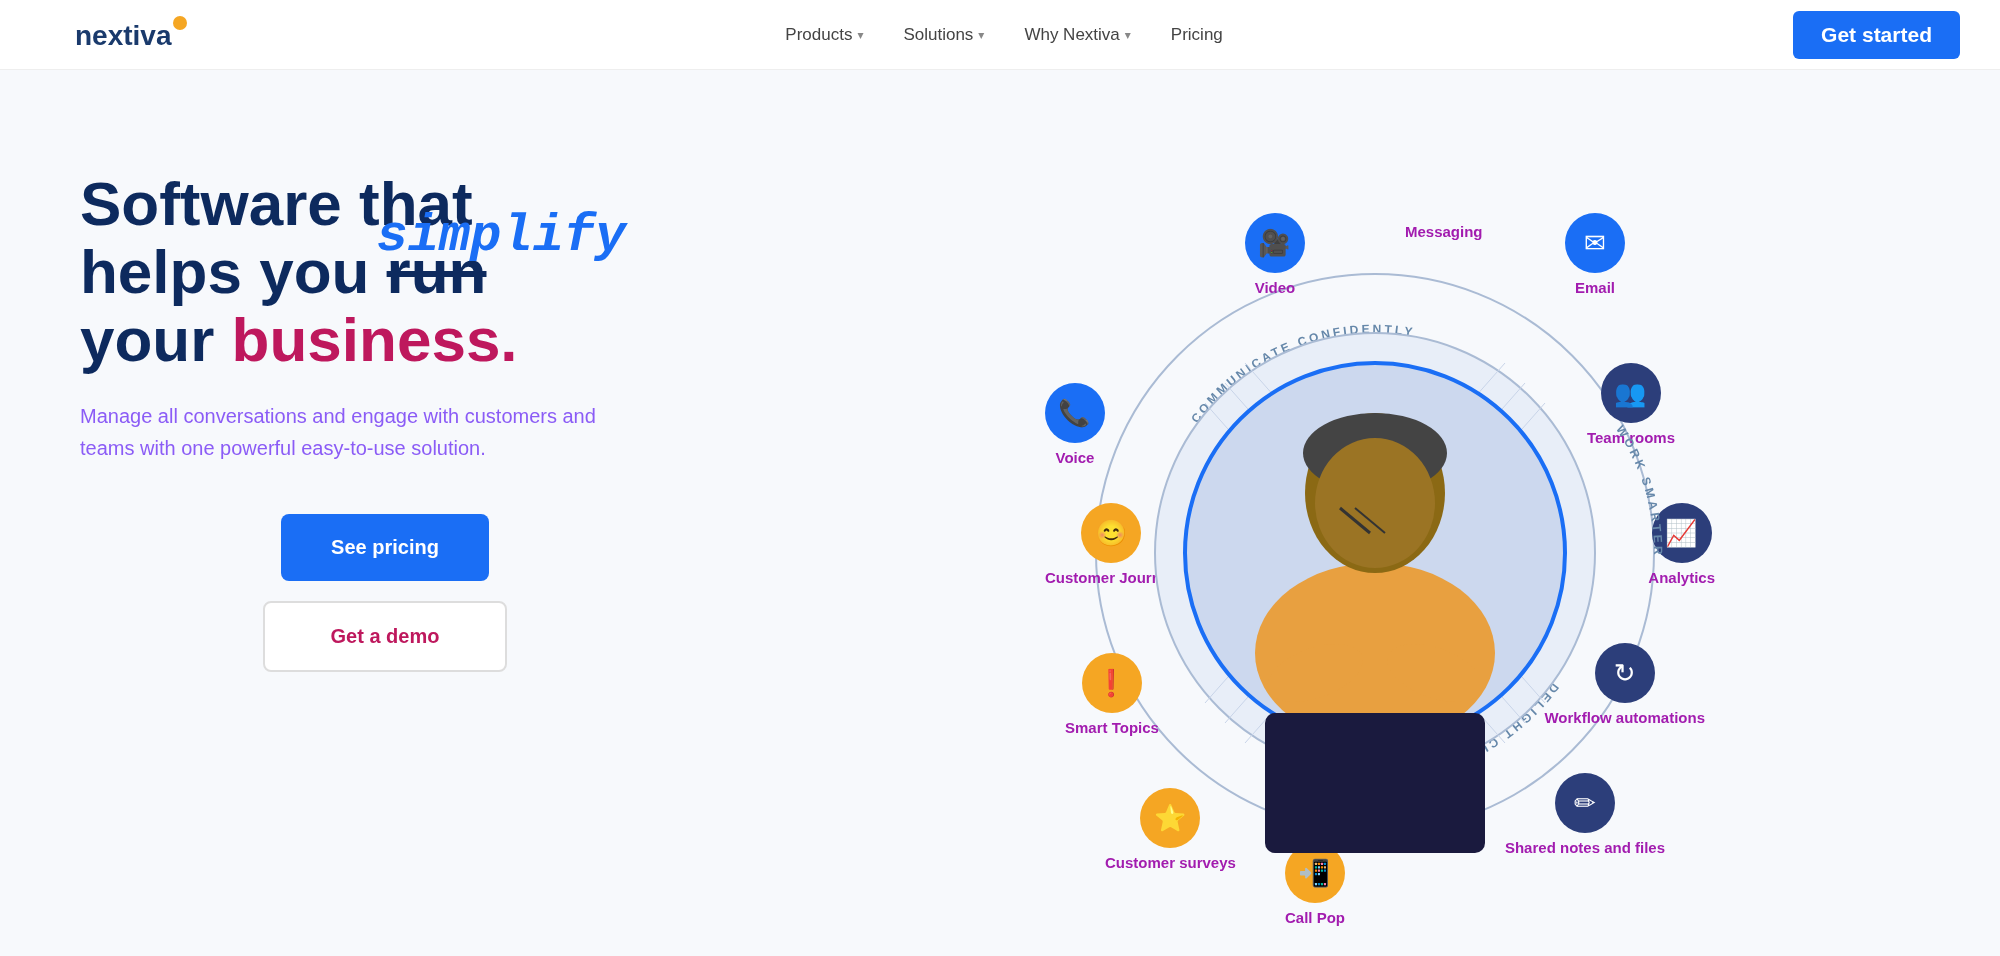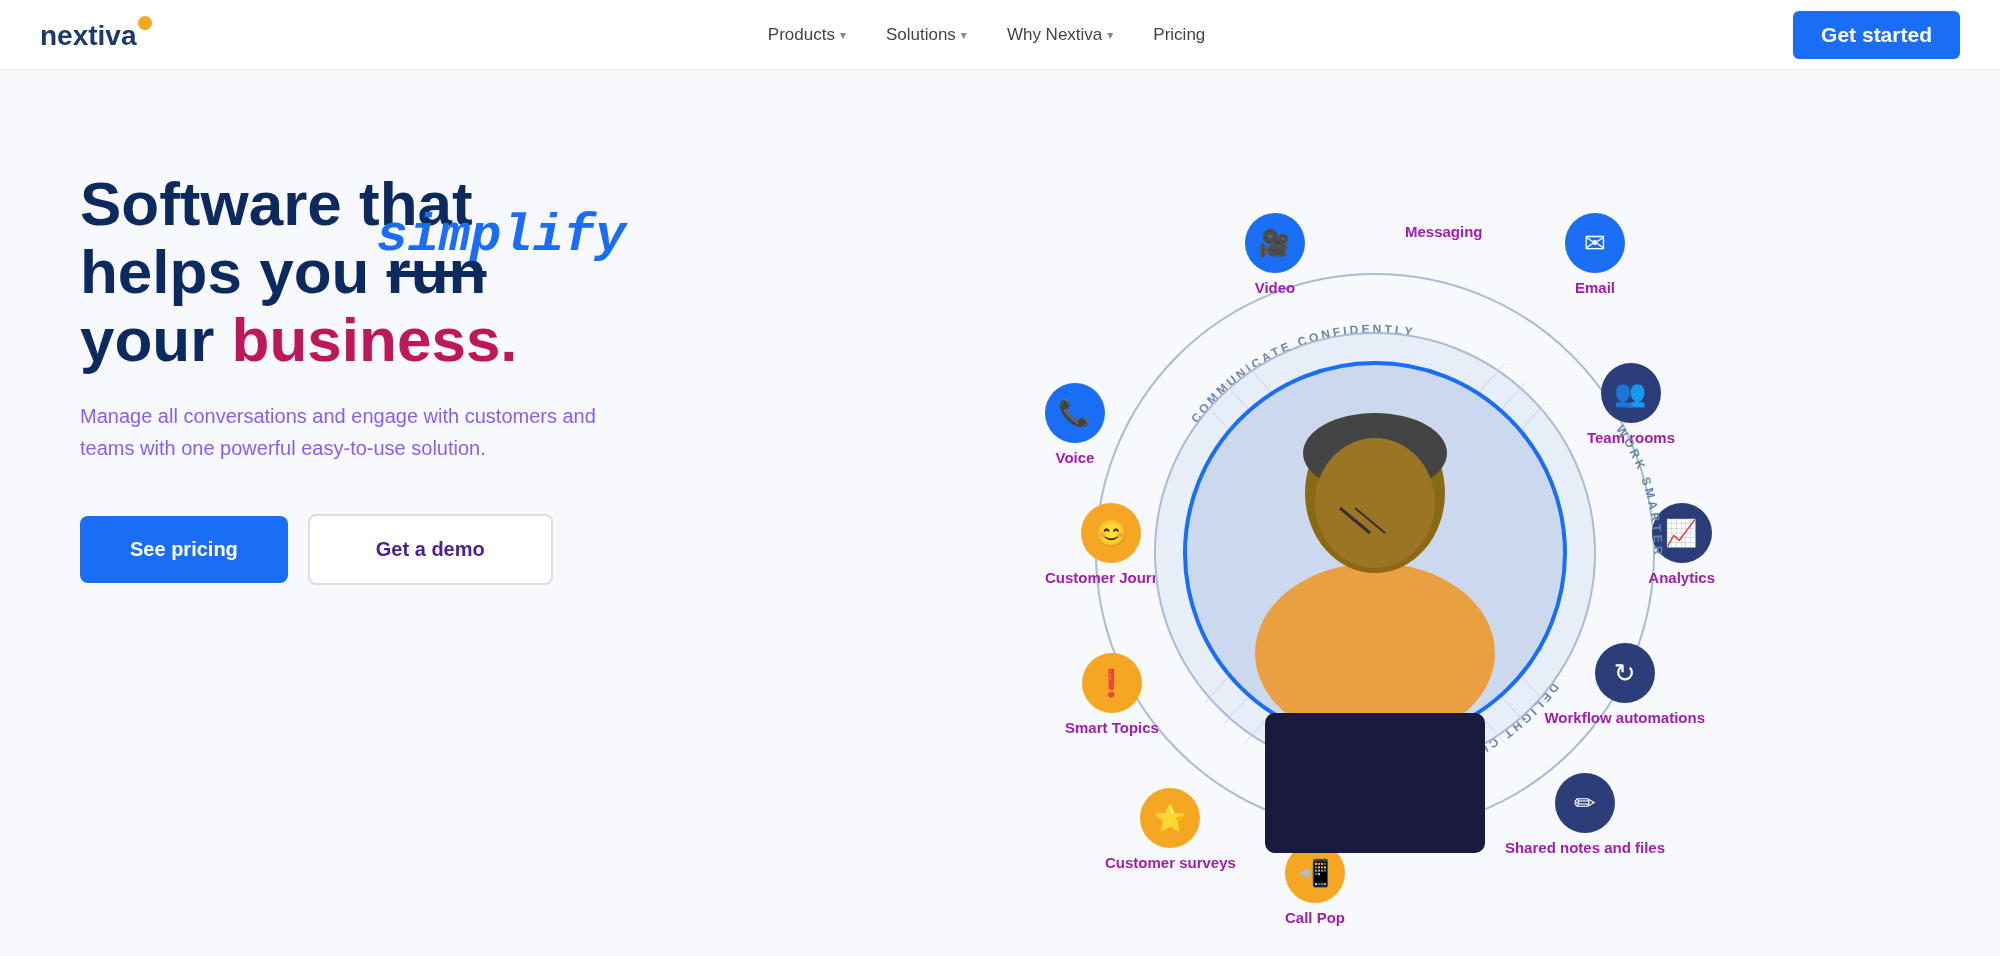--- a/index.html
+++ b/index.html
@@ -4,21 +4,21 @@
   <style>
     * { margin: 0; padding: 0; box-sizing: border-box; }
     body { font-family: -apple-system, BlinkMacSystemFont, 'Segoe UI', Arial, sans-serif; background: #fff; overflow-x: hidden; }
 
     
     nav {
       display: flex; align-items: center; justify-content: space-between;
       padding: 0 40px; height: 70px; background: #fff;
       border-bottom: 1px solid #eee; position: relative; z-index: 10;
     }
-    .logo { display: flex; align-items: center; gap: 4px; }
+    .logo { display: flex; align-items: center; gap: 4px; margin-left: 35px; }
     .nav-links { display: flex; align-items: center; gap: 40px; }
     .nav-link {
       font-size: 17px; color: #444; text-decoration: none; cursor: pointer;
       display: flex; align-items: center; gap: 5px;
     }
     .nav-link .chevron { font-size: 12px; color: #888; }
     .nav-actions { display: flex; align-items: center; gap: 16px; }
     .btn-get-started {
       background: #1a6ef5; color: #fff; border: none; border-radius: 6px;
       padding: 12px 28px; font-size: 21px; font-weight: 600; cursor: pointer;
@@ -45,27 +45,27 @@
     }
     .hero-heading .word-simplify {
       color: #1a6ef5; font-style: italic; font-family: 'Georgia', serif;
       font-size: 58px; font-weight: 700;
     }
     .hero-heading .word-business { color: #be185d; }
     .hero-subtext {
       font-size: 20px; color: #8b5cf6; line-height: 1.6; margin-bottom: 50px;
       max-width: 560px;
     }
-    .hero-buttons { display: flex; align-items: center; gap: 20px; }
+    .hero-buttons { display: flex; align-items: center; gap: 20px; flex-direction: column; }
     .btn-see-pricing {
       background: #1a6ef5; color: #fff; border: none; border-radius: 8px;
       padding: 22px 50px; font-size: 20px; font-weight: 700; cursor: pointer;
     }
     .btn-get-demo {
-      background: #fff; color: #4c1d95; border: 2px solid #ddd; border-radius: 8px;
+      background: #fff; color: #be185d; border: 2px solid #ddd; border-radius: 8px;
       padding: 22px 66px; font-size: 20px; font-weight: 600; cursor: pointer;
     }
 
     
     .hero-right {
       flex: 1; position: relative; min-height: 886px;
       display: flex; align-items: center; justify-content: center;
     }
     .circle-container {
       position: relative; width: 700px; height: 700px;

